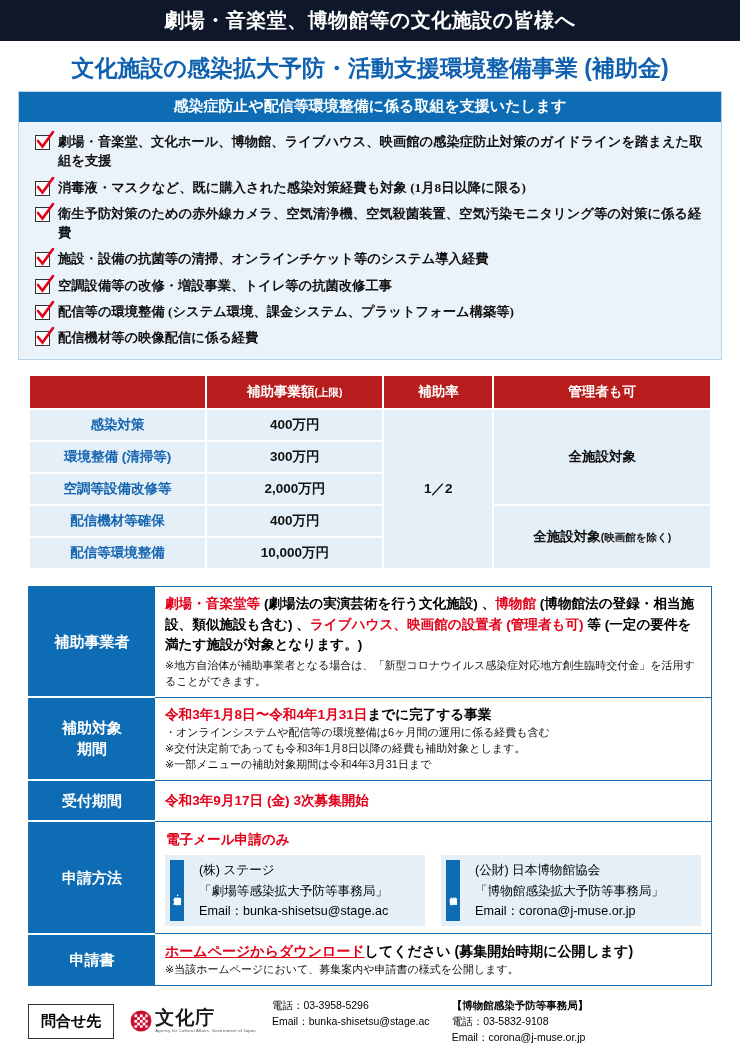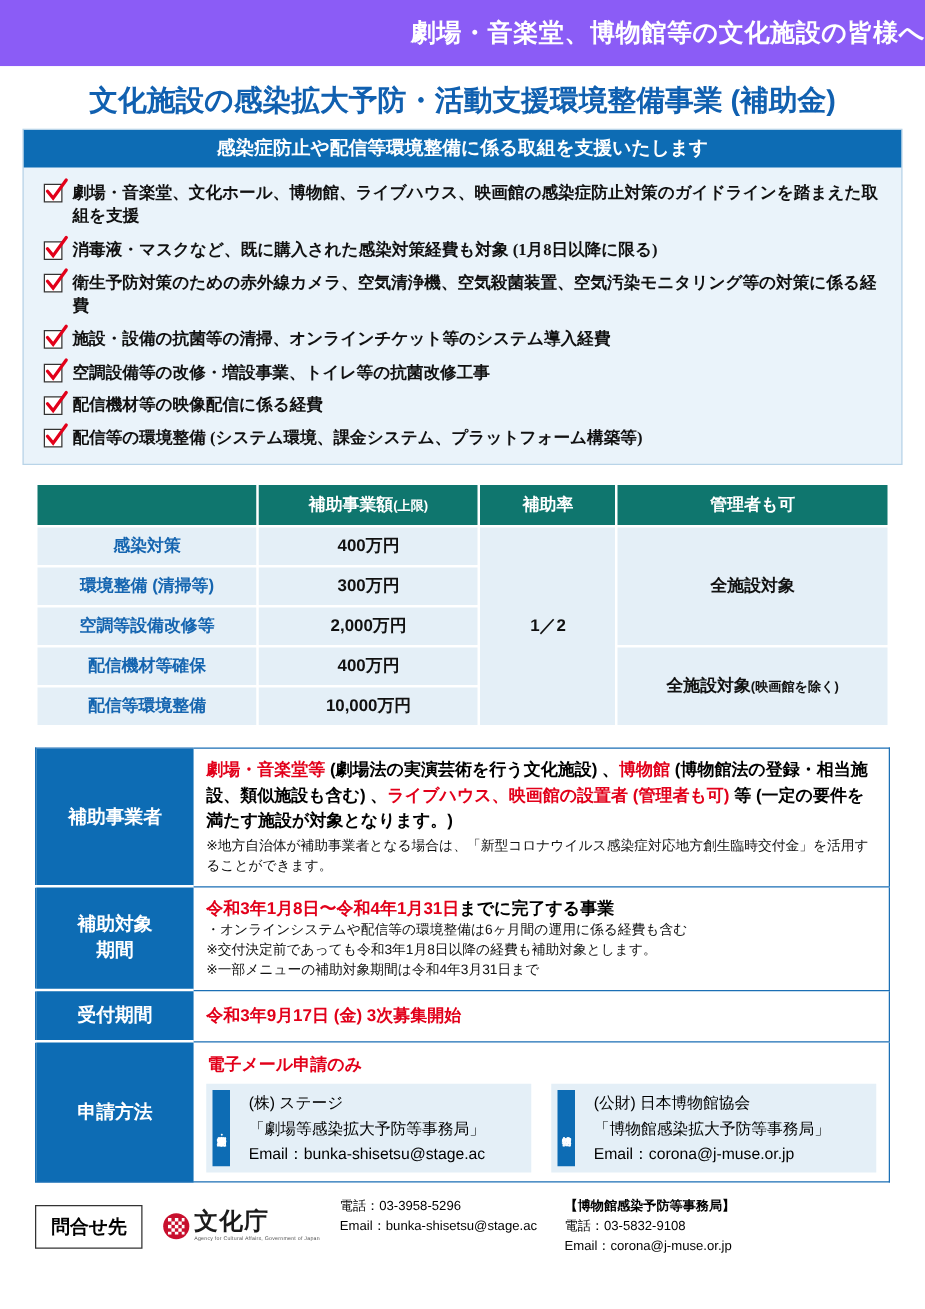--- a/index.html
+++ b/index.html
@@ -5,22 +5,22 @@
   html,body{margin:0;padding:0;}
   body{
     width:740px;height:1047px;background:#ffffff;
     font-family:"Liberation Sans","DejaVu Sans",sans-serif;
     color:#000;overflow:hidden;position:relative;
   }
   .page{width:740px;height:1047px;position:relative;box-sizing:border-box;}
 
   
   .top-banner{
-    background:#8b5cf6;color:#fff;height:53px;
-    display:flex;align-items:center;justify-content:flex-end;
+    background:#0f172a;color:#fff;height:41px;
+    display:flex;align-items:center;justify-content:center;
     font-size:20px;font-weight:bold;letter-spacing:.5px;
   }
 
   
   .main-title{
     height:48px;display:flex;align-items:center;justify-content:center;
     color:#1060b0;font-size:23px;font-weight:bold;letter-spacing:0px;
     padding-top:3px;box-sizing:border-box;
   }
 
@@ -40,21 +40,21 @@
     position:relative;flex:0 0 auto;width:13px;height:13px;
     border:1.4px solid #333;background:#fff;margin:3px 8px 0 0;
   }
   .chk-box svg{position:absolute;left:-2px;top:-6px;}
   .chk-text{font-size:13.3px;line-height:1.45;font-weight:bold;color:#111;}
 
   
   .subsidy-wrap{margin:14px 28px 0 28px;}
   table.subsidy{border-collapse:separate;border-spacing:2px;width:100%;}
   table.subsidy th{
-    background:#0f766e;color:#fff;font-size:13.5px;font-weight:bold;
+    background:#b91c1c;color:#fff;font-size:13.5px;font-weight:bold;
     padding:7px 2px;text-align:center;
   }
   table.subsidy th .sm{font-size:10.5px;}
   table.subsidy td{
     background:#e4eff7;text-align:center;padding:6px 2px;
     font-size:13.5px;font-weight:bold;
   }
   td.cat{color:#1565b0;}
   td.amt{color:#111;}
   td.rate{color:#111;font-size:17px;}
@@ -182,30 +182,30 @@
         </span>
         <span class="chk-text">空調設備等の改修・増設事業、トイレ等の抗菌改修工事</span>
       </div>
 
       <div class="chk-row">
         <span class="chk-box">
           <svg width="22" height="22" viewBox="0 0 22 22">
               <path d="M4 11 L8.5 16.5 L19 2" stroke="#e2001a" stroke-width="2.6" fill="none" stroke-linecap="round"></path>
             </svg>
         </span>
+        <span class="chk-text">配信等の環境整備 (システム環境、課金システム、プラットフォーム構築等)</span>
+      </div>
+
+      <div class="chk-row">
+        <span class="chk-box">
+          <svg width="22" height="22" viewBox="0 0 22 22">
+              <path d="M4 11 L8.5 16.5 L19 2" stroke="#e2001a" stroke-width="2.6" fill="none" stroke-linecap="round"></path>
+            </svg>
+        </span>
         <span class="chk-text">配信機材等の映像配信に係る経費</span>
-      </div>
-
-      <div class="chk-row">
-        <span class="chk-box">
-          <svg width="22" height="22" viewBox="0 0 22 22">
-              <path d="M4 11 L8.5 16.5 L19 2" stroke="#e2001a" stroke-width="2.6" fill="none" stroke-linecap="round"></path>
-            </svg>
-        </span>
-        <span class="chk-text">配信等の環境整備 (システム環境、課金システム、プラットフォーム構築等)</span>
       </div>
 
     </div>
   </div>
 
   <div class="subsidy-wrap">
     <table class="subsidy">
       <tbody>
           <tr>
         <th class="col-a"></th>
@@ -294,20 +294,27 @@
               <div>(公財) 日本博物館協会</div>
               <div>「博物館感染拡大予防等事務局」</div>
               <div>Email：corona@j-muse.or.jp</div>
             </div>
           </div>
 
         </div>
       </td>
     </tr>
 
+    <tr>
+      <td class="lbl">申請書</td>
+      <td class="val">
+        <div class="dl-line"><span class="u-red">ホームページからダウンロード</span><span>してください (募集開始時期に公開します)</span></div>
+        <div class="note red">※当該ホームページにおいて、募集案内や申請書の様式を公開します。</div>
+      </td>
+    </tr>
   </tbody>
     </table>
 
   <div class="footer">
     <div class="inquiry-box">問合せ先</div>
 
     <div class="logo">
       <svg class="logo-mark" viewBox="0 0 40 40">
         <circle cx="20" cy="20" r="19" fill="#c8102e"></circle>
         <g fill="#ffffff">

